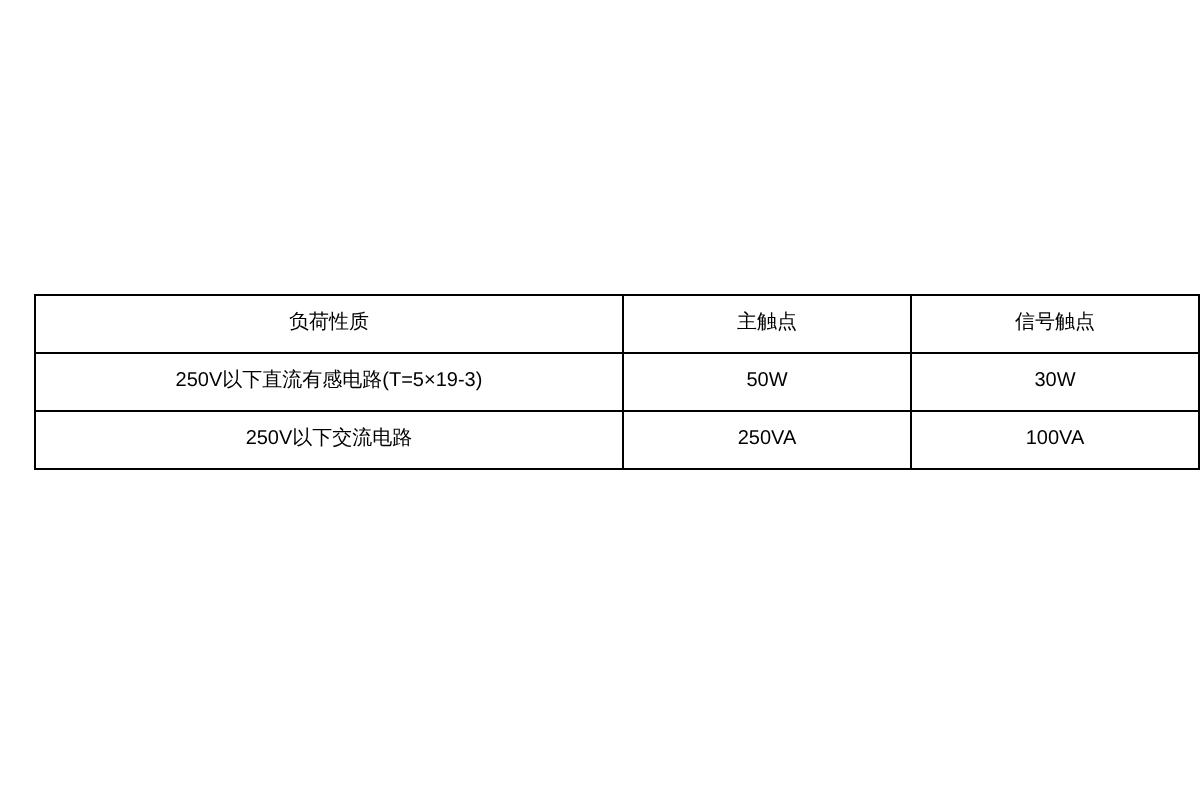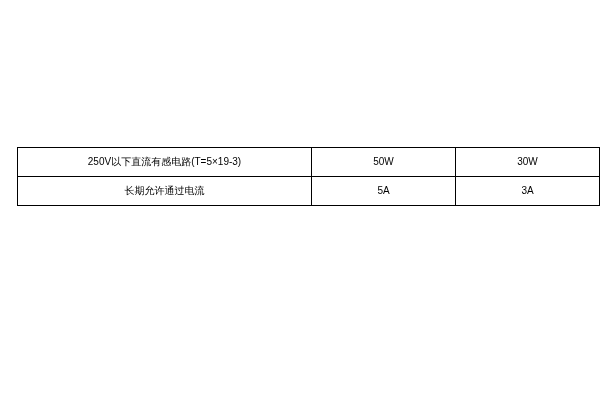--- a/index.html
+++ b/index.html
@@ -42,24 +42,29 @@
   #spec-table td.col-main { width: 139px; }
   #spec-table td.col-sig  { width: 139px; }
 </style>
 </head>
 <body>
 
 <div id="page">
   <table id="spec-table">
     <tbody>
       <tr>
+        <td class="col-desc">负荷性质</td>
+        <td class="col-main">主触点</td>
+        <td class="col-sig">信号触点</td>
+      </tr>
+      <tr>
         <td class="col-desc">250V以下直流有感电路(T=5×19-3)</td>
         <td class="col-main">50W</td>
         <td class="col-sig">30W</td>
       </tr>
       <tr>
-        <td class="col-desc">长期允许通过电流</td>
-        <td class="col-main">5A</td>
-        <td class="col-sig">3A</td>
+        <td class="col-desc">250V以下交流电路</td>
+        <td class="col-main">250VA</td>
+        <td class="col-sig">100VA</td>
       </tr>
     </tbody>
   </table>
 </div>
 
 </body></html>

